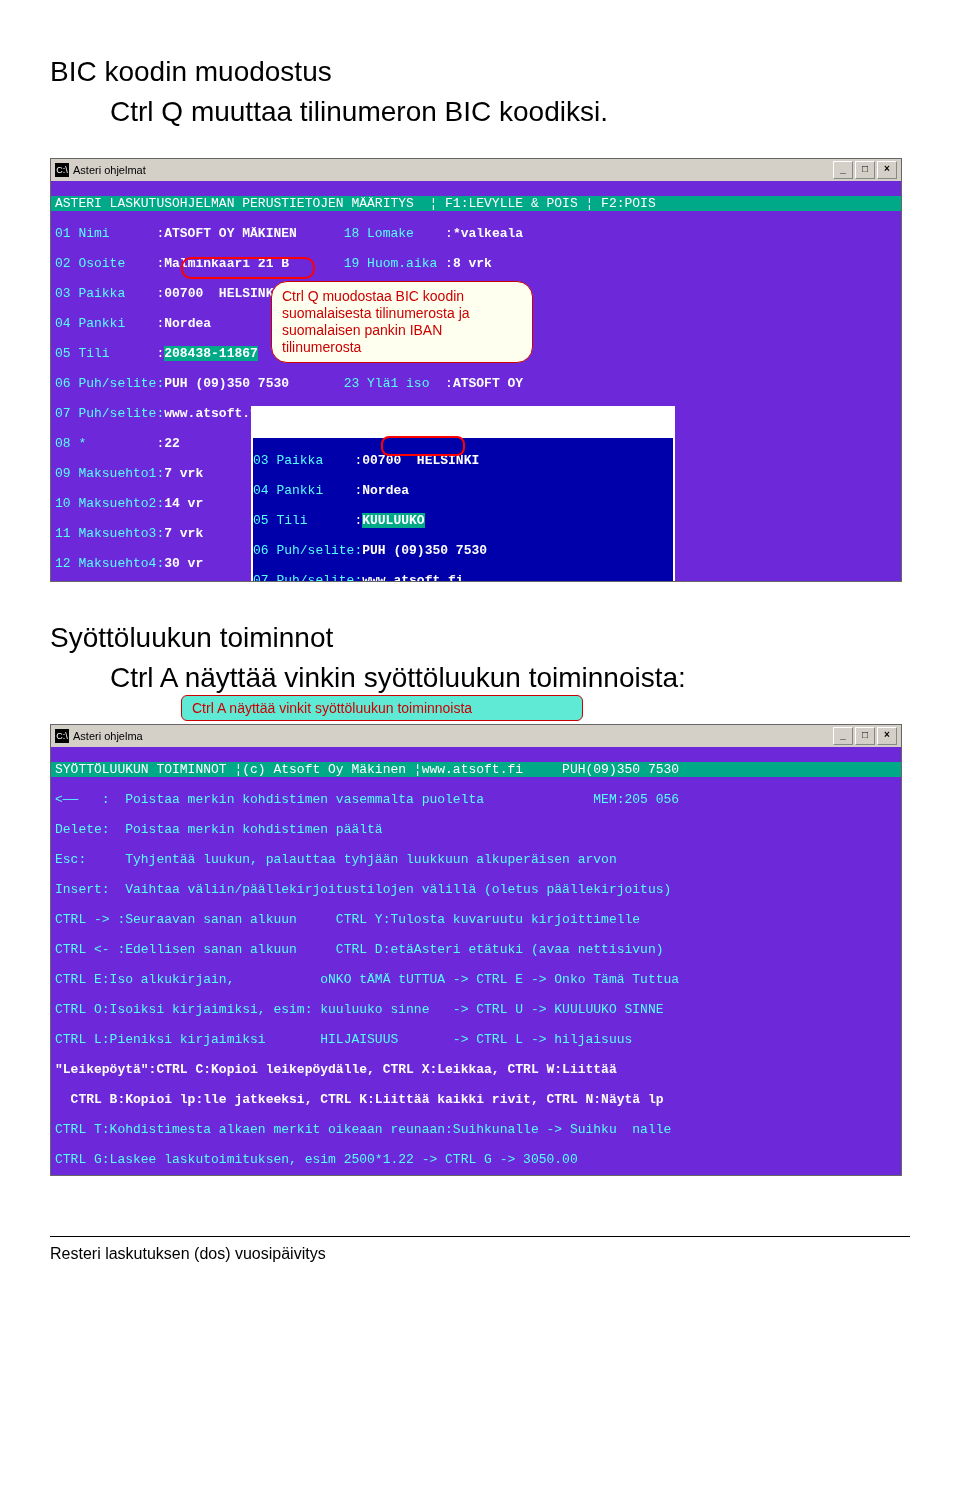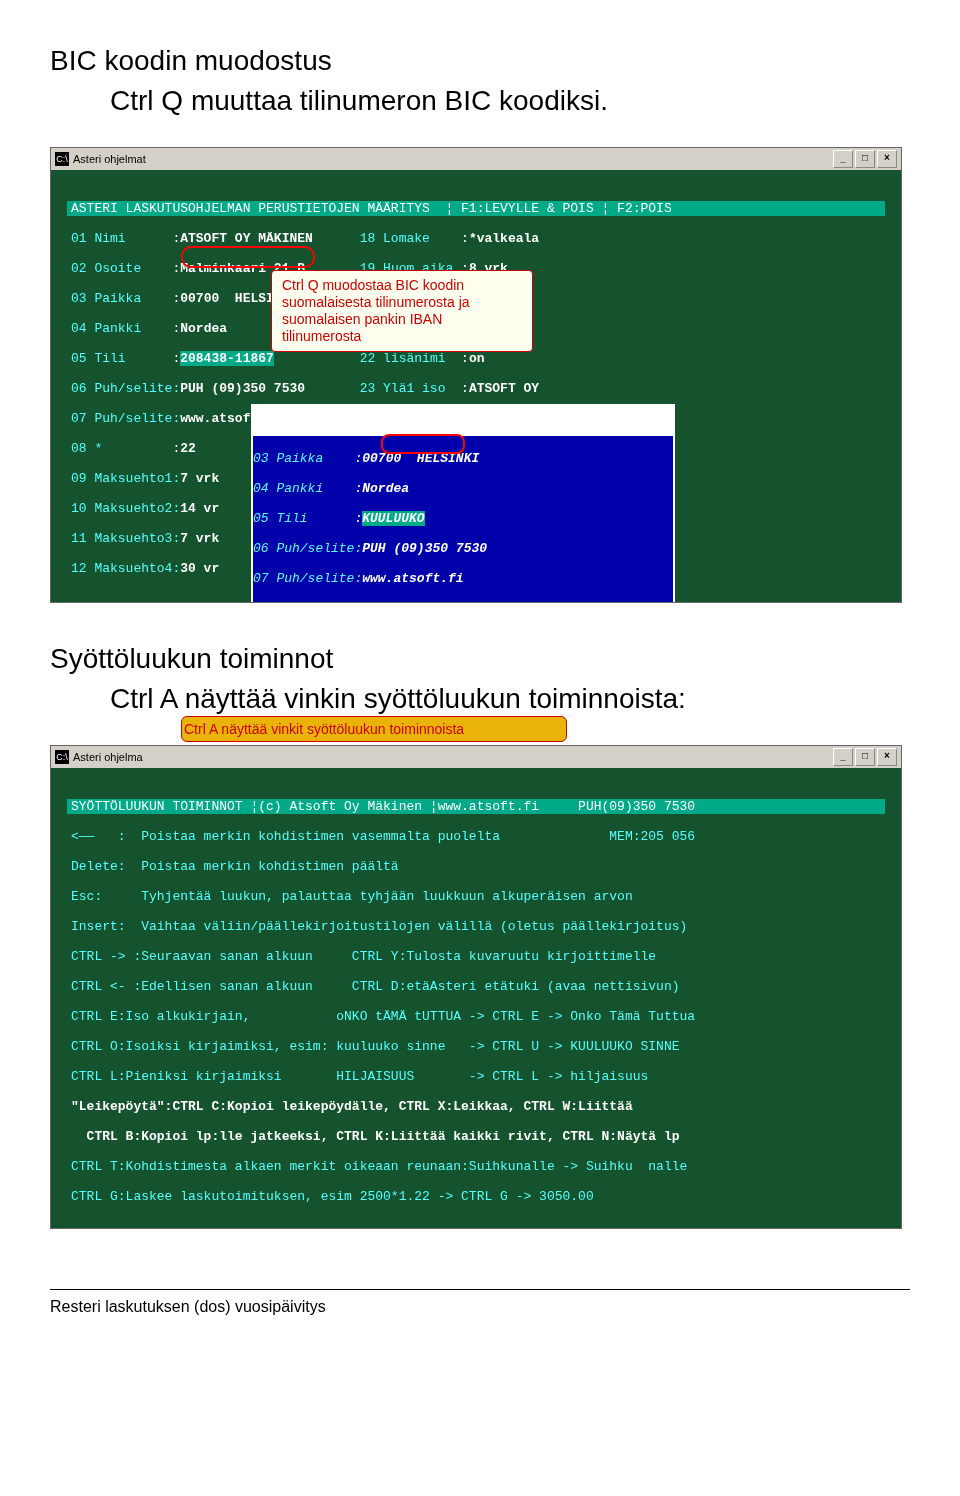--- a/index.html
+++ b/index.html
@@ -5,21 +5,21 @@
   body {
     margin: 0;
     padding: 40px 50px;
     font-family: Arial, sans-serif;
     background: #fff;
     width: 860px;
   }
   .heading1 {
     font-size: 28px;
     font-weight: normal;
-    margin: 5px 0 8px 0;
+    margin: 16px 0 8px 0;
   }
   .subtext {
     font-size: 28px;
     margin-left: 60px;
     margin-bottom: 30px;
   }
   .dos-window {
     border: 1px solid #666;
     background: #fff;
     margin-bottom: 40px;
@@ -59,88 +59,87 @@
     border: 1px solid #888;
     border-top-color: #fff;
     border-left-color: #fff;
     font-size: 10px;
     font-family: Arial;
     line-height: 14px;
     text-align: center;
     font-weight: bold;
   }
   .dos-screen {
-    background: #14532d;
+    background: #6d28d9;
     font-family: "Courier New", monospace;
     font-size: 13px;
     line-height: 15px;
     color: #ffffff;
     white-space: pre;
-    padding: 16px;
+    padding: 0;
     position: relative;
     height: 400px;
     overflow: hidden;
   }
   .dos-screen2 {
     height: 428px;
   }
   .dos-line {
     padding: 0 4px;
     height: 15px;
   }
   .green-bg { background: #00aa88; color: #ffffff; }
   .cyan-text { color: #55ffff; }
   .white-text { color: #ffffff; font-weight: bold; }
 
   .callout {
     position: absolute;
     background: #fffff0;
     border: 1px solid #cc0000;
-    border-radius: 4px;
+    border-radius: 16px;
     padding: 6px 10px;
     font-family: Arial, sans-serif;
     font-size: 14px;
     color: #cc0000;
     white-space: normal;
     line-height: 17px;
   }
   .callout1 { top: 100px; left: 220px; width: 240px; }
 
   .inset {
     position: absolute;
     background: #fff;
-    top: 234px;
+    top: 225px;
     left: 200px;
     width: 420px;
     padding: 2px;
-    font-style: italic;
   }
   .inset-dos {
     background: #0000aa;
     font-family: "Courier New", monospace;
     font-size: 13px;
     line-height: 15px;
     color: #ffffff;
     white-space: pre;
   }
   .red-circle {
     position: absolute;
     border: 2px solid #ff0000;
     border-radius: 50%/50%;
   }
   .circle1 { top: 76px; left: 130px; width: 130px; height: 18px; border-radius: 10px; }
   .circle2 { top: 30px; left: 130px; width: 80px; height: 16px; border-radius: 8px; }
   .callout2 {
     position: absolute;
     top: -30px;
     left: 130px;
-    background: #eab308;
+    background: #5eead4;
     border: 1px solid #cc0000;
     border-radius: 6px;
-    padding: 4px 2px;
+    padding: 4px 10px;
     font-family: Arial;
     font-size: 14px;
     color: #cc0000;
     white-space: normal;
     width: 380px;
     z-index: 5;
   }
   hr.footer-line { margin-top: 60px; border: none; border-top: 1px solid #000; }
   .footer-text { font-size: 16px; margin-top: 1px; }
   .highlight-green { background: #00aa88; }

